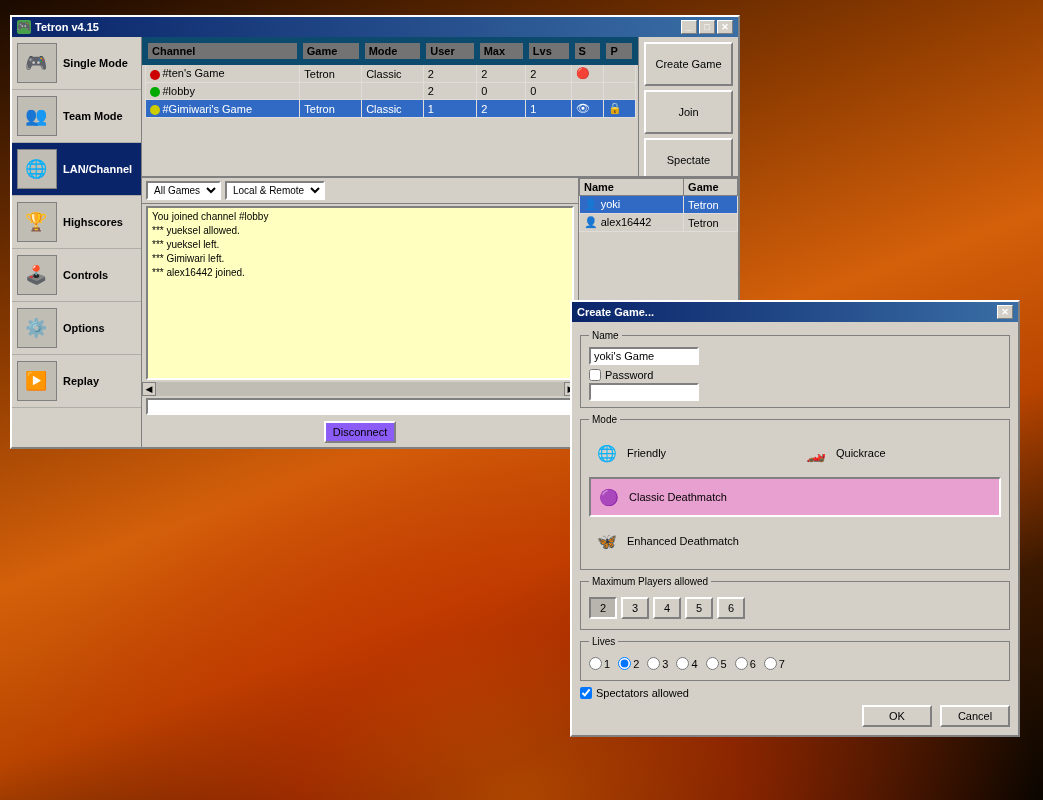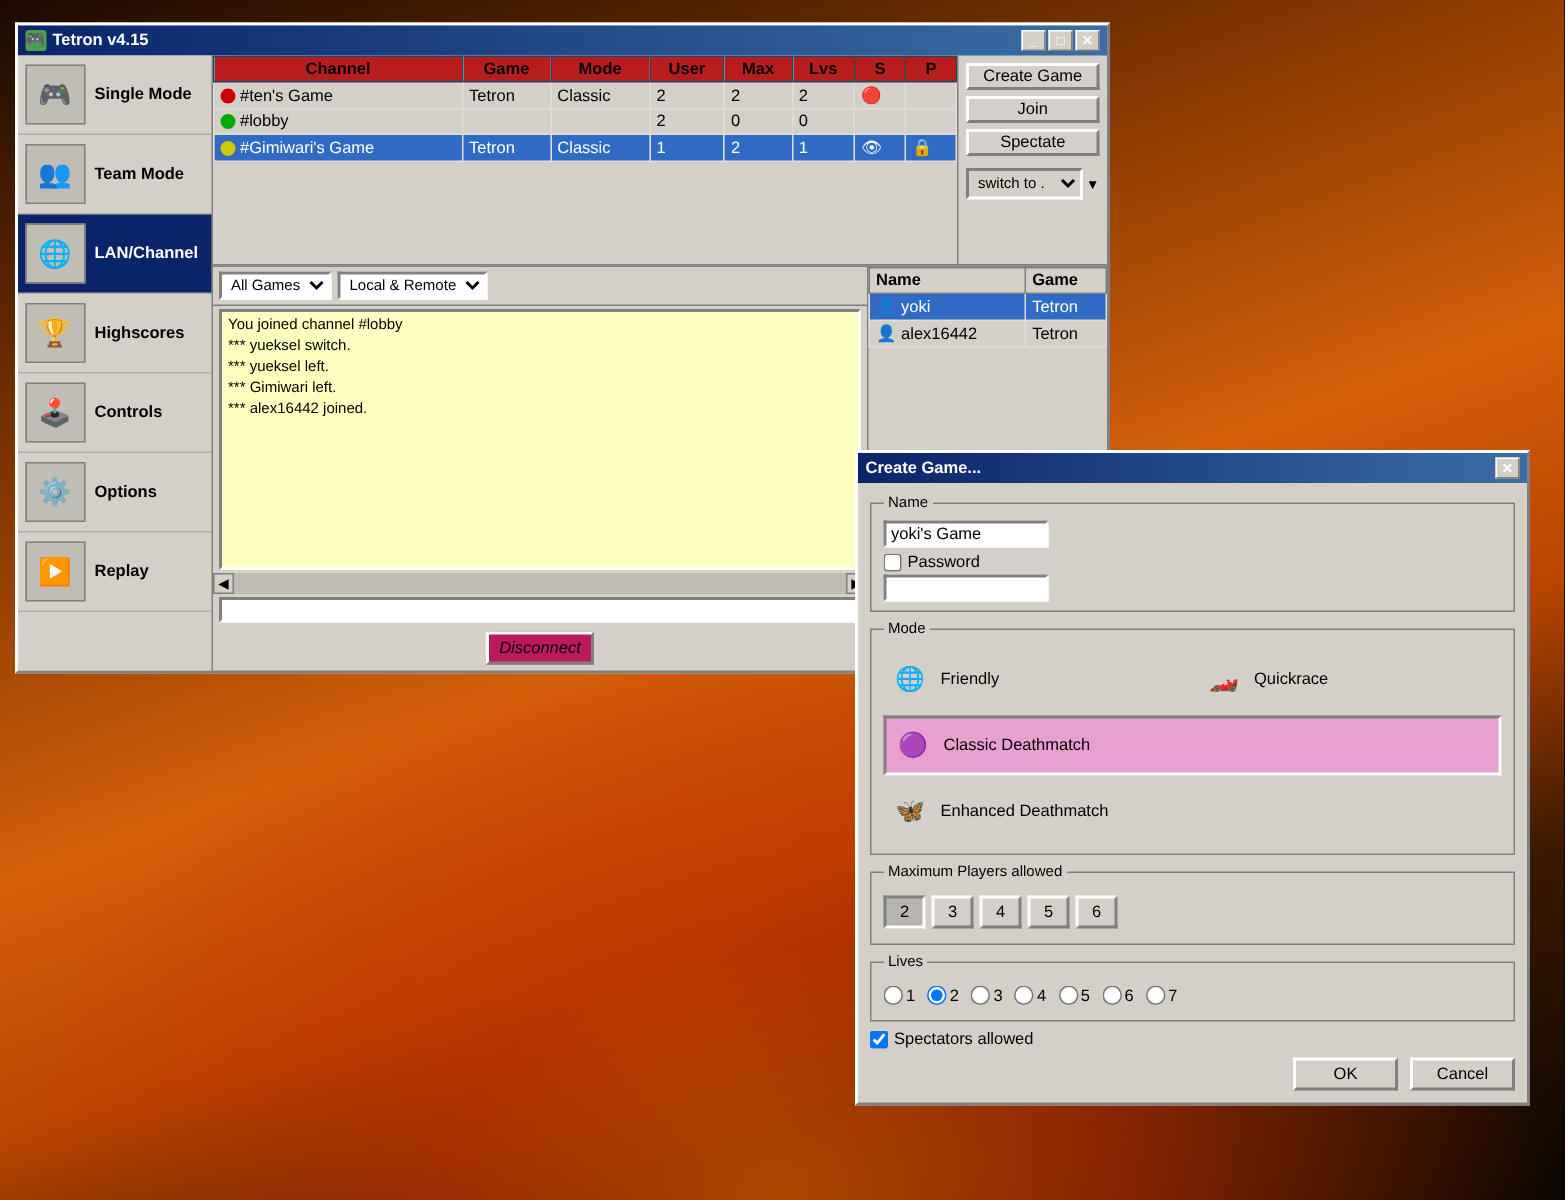--- a/index.html
+++ b/index.html
@@ -140,24 +140,24 @@
     .channel-table-wrap {
       flex: 1;
       overflow: auto;
     }
     .channel-table {
       width: 100%;
       border-collapse: collapse;
       font-size: 11px;
     }
     .channel-table th {
-      background: #b91c1c;
-      border: 1px solid #0c4a6e;
+      background: #737373;
+      border: 6px solid #0c4a6e;
       padding: 2px 4px;
-      text-align: center;
+      text-align: left;
       font-weight: bold;
       position: sticky;
       top: 0;
     }
     .channel-table td {
       border: 1px solid #e0ddd8;
       padding: 2px 4px;
     }
     .channel-table tr.selected td {
       background: #316ac5;
@@ -173,21 +173,21 @@
       padding: 5px;
       border-left: 1px solid #808080;
     }
     .win-btn {
       background: #d4d0c8;
       border: 2px solid;
       border-top-color: #fff;
       border-left-color: #fff;
       border-bottom-color: #808080;
       border-right-color: #808080;
-      padding: 1px 6px;
+      padding: 14px 6px;
       font-size: 11px;
       cursor: pointer;
       text-align: center;
     }
 
     .switch-to {
       display: flex;
       align-items: center;
       gap: 2px;
       margin-top: 4px;
@@ -290,30 +290,29 @@
       background: #316ac5;
       color: #fff;
     }
 
     .disconnect-row {
       padding: 4px;
       display: flex;
       justify-content: center;
     }
     .disconnect-btn {
-      background: #be185d;
+      background: #8b5cf6;
       border: 2px solid;
       border-top-color: #fff;
       border-left-color: #fff;
       border-bottom-color: #808080;
       border-right-color: #808080;
       padding: 3px 7px;
       font-size: 11px;
       cursor: pointer;
-      font-style: italic;
     }
     .dialog {
       position: absolute;
       top: 300px;
       left: 570px;
       width: 450px;
       background: #d4d0c8;
       border: 2px solid #808080;
       border-top-color: #fff;
       border-left-color: #fff;
@@ -637,21 +636,21 @@
               <option>Tetron</option>
             </select>
             <select class="filter-select">
               <option>Local &amp; Remote</option>
               <option>Local Only</option>
             </select>
           </div>
 
           <div class="chat-messages" id="chat-messages">
           <div>You joined channel #lobby</div>
-              <div>*** yueksel switch.</div>
+              <div>*** yueksel allowed.</div>
               <div>*** yueksel left.</div>
               <div>*** Gimiwari left.</div>
               <div>*** alex16442 joined.</div>
             </div>
 
           <div class="horiz-scroll-row">
             <div class="scroll-btn">◀</div>
             <div class="horiz-scroll-bar"></div>
             <div class="scroll-btn">▶</div>
           </div>

